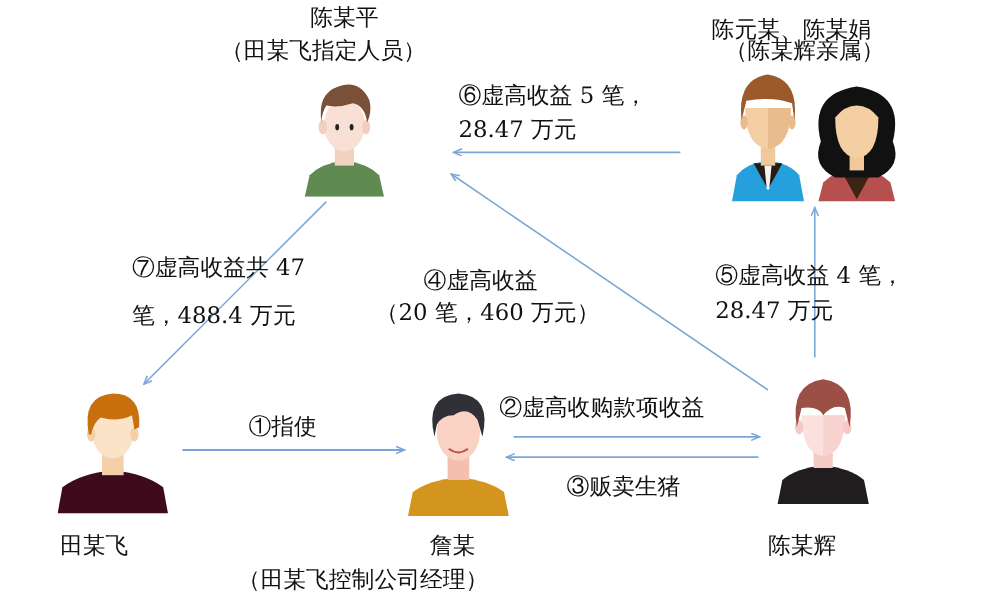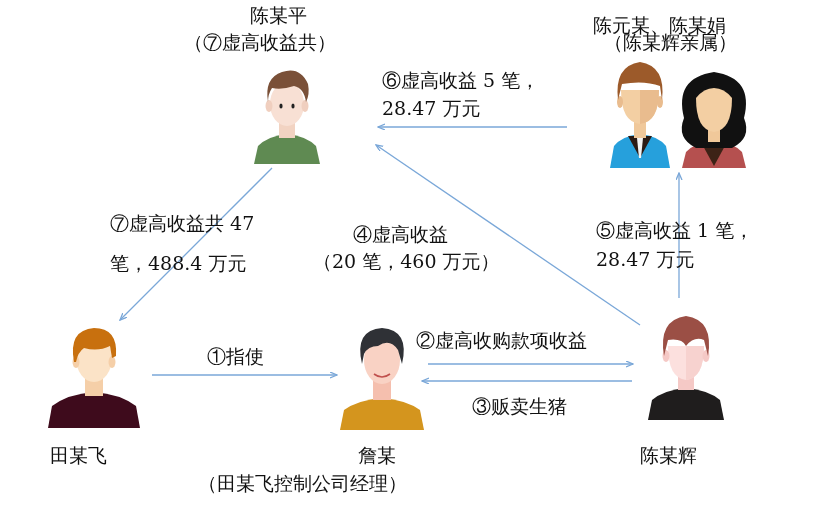--- a/index.html
+++ b/index.html
@@ -1,19 +1,19 @@
 <!DOCTYPE html>
 <html><head>
 <meta charset="utf-8">
 <style>
   html, body { margin: 0; padding: 0; background: #ffffff; }
   body { width: 830px; height: 511px; position: relative; overflow: hidden;
          font-family: "DejaVu Serif", "Liberation Serif", serif; color: #111; }
   .lbl { position: absolute; font-size: 19px; line-height: 27px; white-space: nowrap; }
-  .center { text-align: left; }
+  .center { text-align: center; }
   svg.arrows { position: absolute; left: 0; top: 0; }
   .avatar { position: absolute; }
 </style>
 </head>
 <body>
 
 <svg class="arrows" width="830" height="511">
   <defs>
     <marker id="ah" markerWidth="8" markerHeight="8" refX="7" refY="3" orient="auto" markerUnits="userSpaceOnUse">
       <path d="M0,0 L7,3 L0,6" fill="none" stroke="#7aa7d8" stroke-width="1.3"></path>
@@ -86,39 +86,39 @@
   <path d="M2 110 L6 90 Q18 80 40 78 Q62 80 74 90 L78 110 Z" fill="#1f1d1d"></path>
   <rect x="32" y="58" width="16" height="22" fill="#f5c9c6"></rect>
   <path d="M22 36 Q22 68 40 70 Q58 68 58 36 Z" fill="#fce0de"></path>
   <path d="M40 36 L58 36 Q58 68 40 70 Z" fill="#f7d2cf"></path>
   <ellipse cx="20" cy="46" rx="3.5" ry="6" fill="#f5c9c6"></ellipse>
   <ellipse cx="60" cy="46" rx="3.5" ry="6" fill="#f5c9c6"></ellipse>
   <path d="M18 46 Q12 10 40 6 Q68 10 62 46 L58 30 Q48 26 40 36 Q36 28 22 30 Z" fill="#9b4f45"></path>
 </svg>
 
 <div class="lbl center" style="left:250px;top:2px;width:74px">陈某平</div>
-<div class="lbl" style="left:184px;top:29px">（⑦虚高收益共）</div>
+<div class="lbl" style="left:184px;top:29px">（田某飞指定人员）</div>
 
 <div class="lbl" style="left:593px;top:12px">陈元某、陈某娟</div>
 <div class="lbl" style="left:604px;top:29px">（陈某辉亲属）</div>
 
 <div class="lbl" style="left:50px;top:442px">田某飞</div>
 
 <div class="lbl" style="left:358px;top:442px">詹某</div>
 <div class="lbl" style="left:198px;top:470px">（田某飞控制公司经理）</div>
 
 <div class="lbl" style="left:640px;top:442px">陈某辉</div>
 
 <div class="lbl" style="left:207px;top:343px">①指使</div>
 <div class="lbl" style="left:416px;top:327px">②虚高收购款项收益</div>
 <div class="lbl" style="left:472px;top:393px">③贩卖生猪</div>
 
 <div class="lbl" style="left:353px;top:221px">④虚高收益</div>
 <div class="lbl" style="left:313px;top:248px">（20 笔，460 万元）</div>
 
-<div class="lbl" style="left:596px;top:217px">⑤虚高收益 1 笔，</div>
+<div class="lbl" style="left:596px;top:217px">⑤虚高收益 4 笔，</div>
 <div class="lbl" style="left:596px;top:246px">28.47 万元</div>
 
 <div class="lbl" style="left:382px;top:67px">⑥虚高收益 5 笔，</div>
 <div class="lbl" style="left:382px;top:95px">28.47 万元</div>
 
 <div class="lbl" style="left:110px;top:210px">⑦虚高收益共 47</div>
 <div class="lbl" style="left:110px;top:250px">笔，488.4 万元</div>
 
 </body></html>

